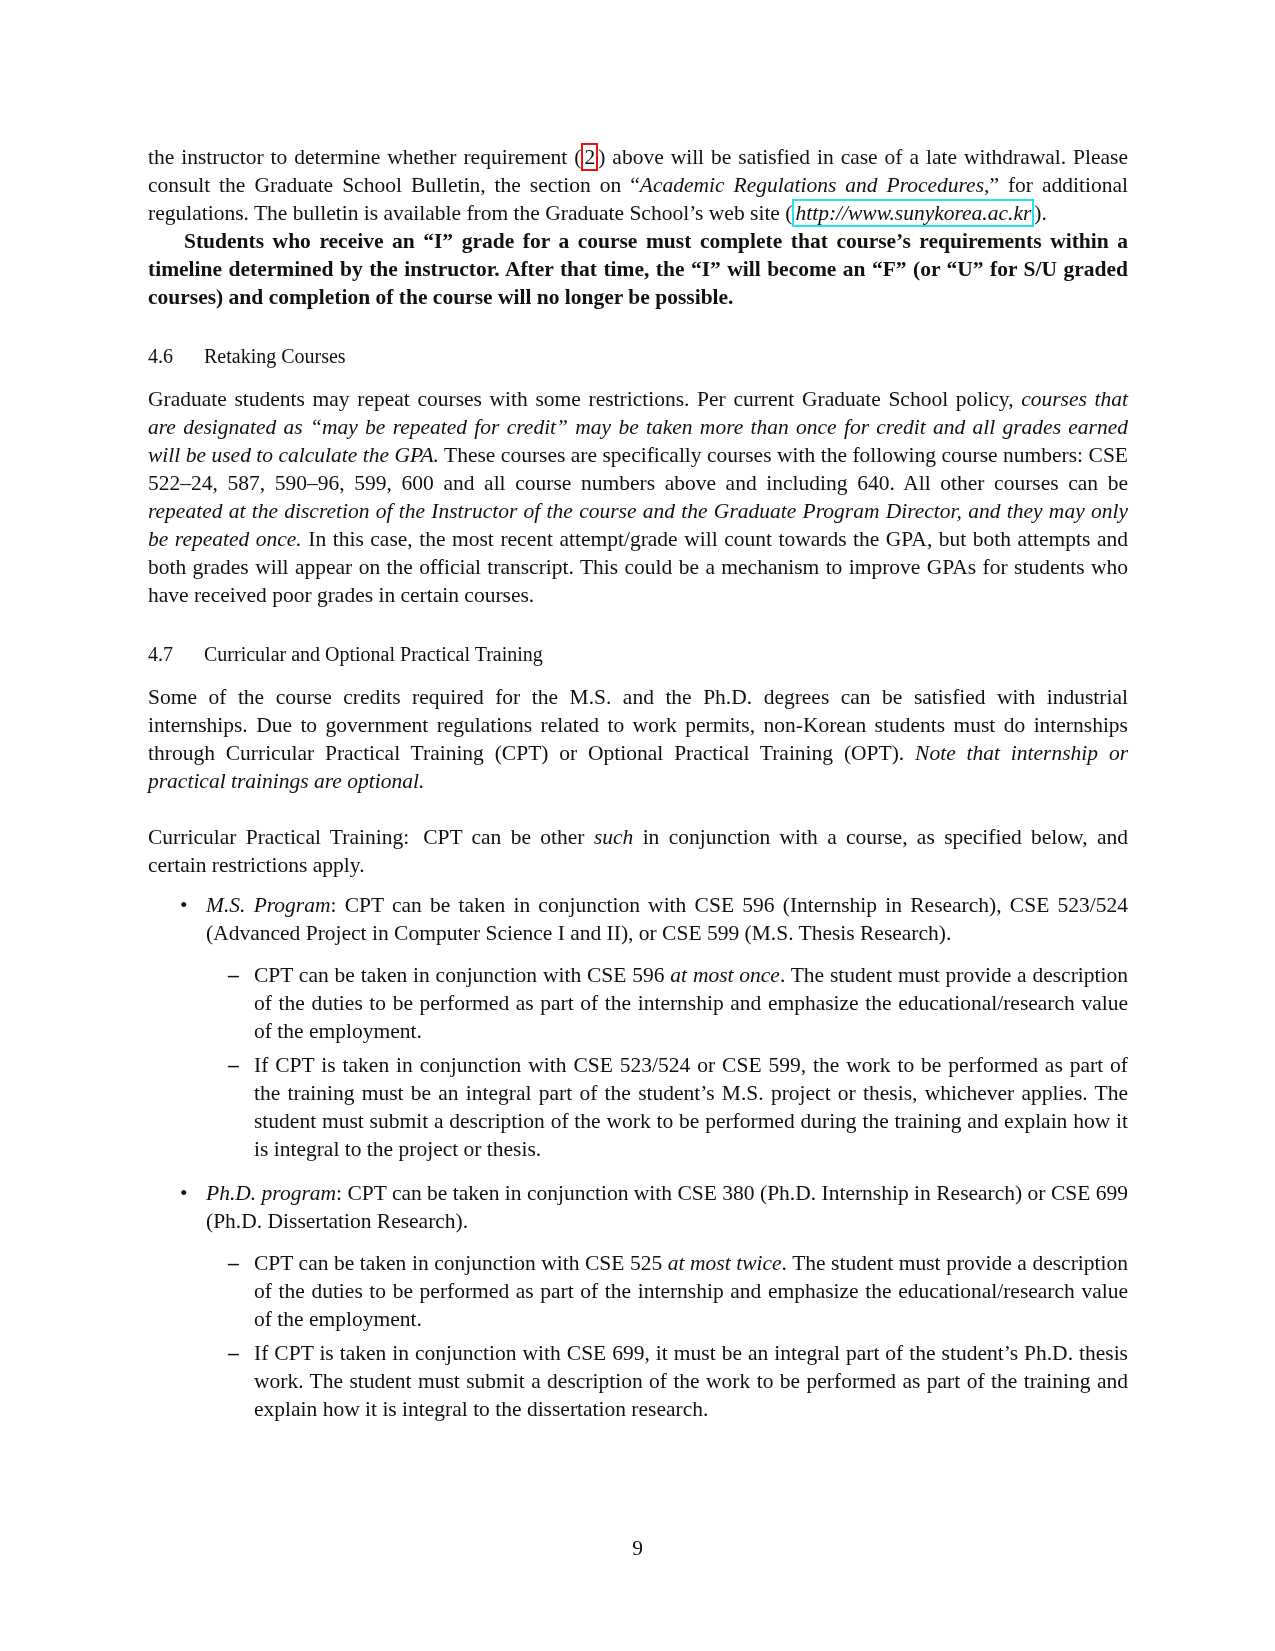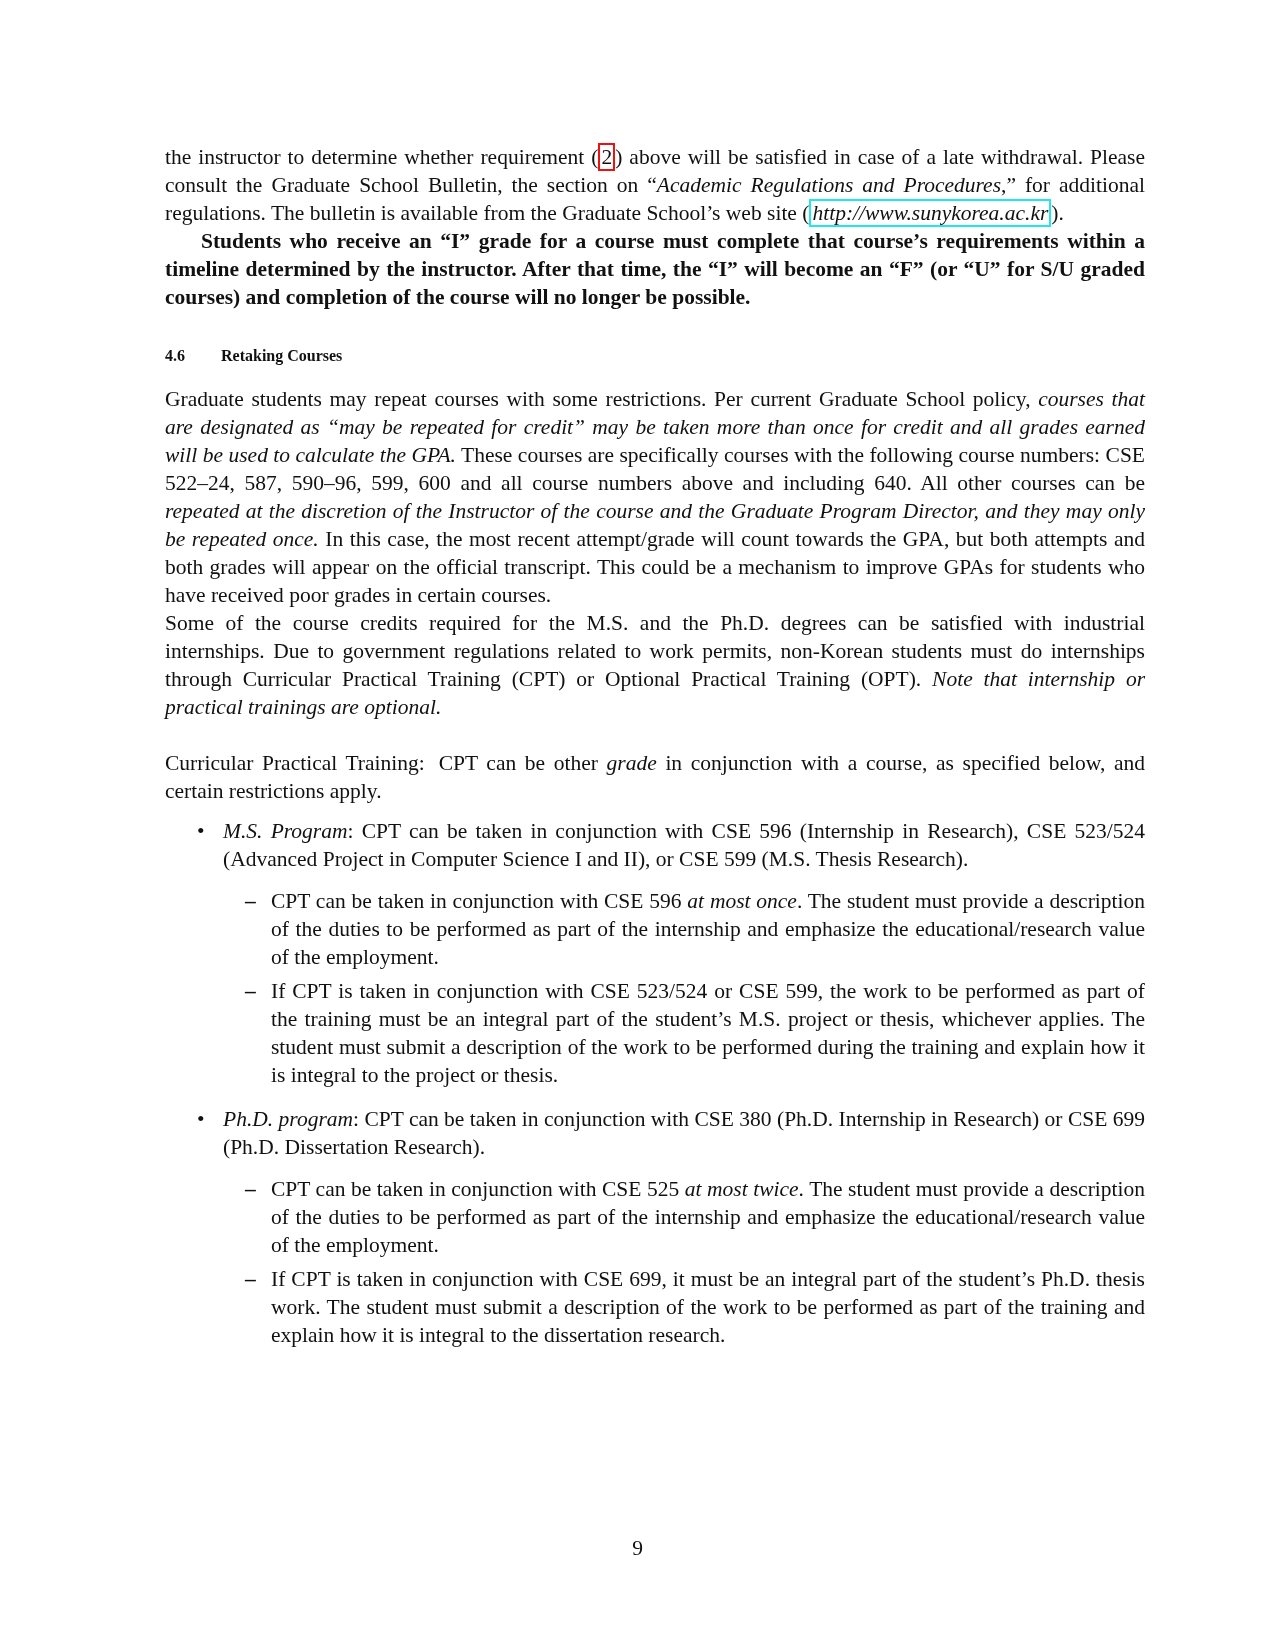--- a/index.html
+++ b/index.html
@@ -1,22 +1,22 @@
 <!DOCTYPE html>
 <html><head>
 <meta charset="utf-8">
 <style>
   html, body { margin: 0; padding: 0; background: #ffffff; }
   body { width: 1275px; height: 1651px; position: relative; overflow: hidden;
          font-family: "Liberation Serif", "DejaVu Serif", serif; color: #111; }
-  .page { position: absolute; left: 165px; top: 143px; width: 980px;
+  .page { position: absolute; left: 148px; top: 143px; width: 980px;
           font-size: 21.5px; line-height: 28px; text-align: justify; hyphens: auto; }
   p { margin: 0; }
   .indent { text-indent: 36px; font-weight: bold; }
-  h2 { font-size: 16px; font-weight: bold; margin: 30px 0 14px 0; line-height: 30px; }
+  h2 { font-size: 20px; font-weight: normal; margin: 30px 0 14px 0; line-height: 30px; }
   h2 .num { display: inline-block; width: 56px; }
   .ref-box { border: 2px solid #ee1111; padding: 0 1px; }
   .url-box { border: 2px solid #22e6ee; padding: 0 1px; font-style: italic; }
   .gap { height: 28px; }
   .run-head { font-weight: normal; margin-right: 14px; }
   ul.bullets { list-style: none; margin: 12px 0 0 0; padding: 0; }
   ul.bullets > li { position: relative; padding-left: 58px; margin-bottom: 16px; }
   ul.bullets > li > .marker { position: absolute; left: 32px; top: 0; }
   ul.dashes { list-style: none; margin: 14px 0 0 0; padding: 0; }
   ul.dashes > li { position: relative; padding-left: 48px; margin-bottom: 6px; }
@@ -31,26 +31,27 @@
 
   <p><span>the instructor to determine whether requirement (</span><span class="ref-box">2</span><span>) above will be satisfied in case of a late withdrawal. Please consult the Graduate School Bulletin, the section on “</span><em>Academic Regulations and Procedures</em><span>,” for additional regulations. The bulletin is available from the Graduate School’s web site (</span><span class="url-box">http://www.sunykorea.ac.kr</span><span>).</span></p>
 
   <p class="indent">Students who receive an “I” grade for a course must complete that course’s requirements within a timeline determined by the instructor. After that time, the “I” will become an “F” (or “U” for S/U graded courses) and completion of the course will no longer be possible.</p>
 
   <h2><span class="num">4.6</span><span>Retaking Courses</span></h2>
 
   <p><span>Graduate students may repeat courses with some restrictions. Per current Graduate School policy, </span><em>courses that are designated as “may be repeated for credit” may be taken more than once for credit and all grades earned will be used to calculate the GPA.</em><span> These courses are specifically courses with the following course numbers: CSE 522–24, 587, 590–96, 599, 600 and all course numbers above and including 640. All other courses can be </span><em>repeated at the discretion of the Instructor of the course and the Graduate Program Director, and they may only be repeated once.</em><span> In this case, the most recent attempt/grade will count towards the GPA, but both attempts and both grades will appear on the official transcript. This could be a mechanism to improve GPAs for students who have received poor grades in certain courses.</span></p>
 
 
+  <h2><span class="num">4.7</span><span>Curricular and Optional Practical Training</span></h2>
 
   <p><span>Some of the course credits required for the M.S. and the Ph.D. degrees can be satisfied with industrial internships. Due to government regulations related to work permits, non-Korean students must do internships through Curricular Practical Training (CPT) or Optional Practical Training (OPT). </span><em>Note that internship or practical trainings are optional.</em></p>
 
   <div class="gap"></div>
 
-  <p><span class="run-head">Curricular Practical Training:</span><span>CPT can be other </span><em>grade</em><span> in conjunction with a course, as specified below, and certain restrictions apply.</span></p>
+  <p><span class="run-head">Curricular Practical Training:</span><span>CPT can be other </span><em>such</em><span> in conjunction with a course, as specified below, and certain restrictions apply.</span></p>
 
   <ul class="bullets">
     <li>
       <span class="marker">•</span>
       <em>M.S. Program</em><span>: CPT can be taken in conjunction with CSE 596 (Internship in Research), CSE 523/524 (Advanced Project in Computer Science I and II), or CSE 599 (M.S. Thesis Research).</span>
       <ul class="dashes">
         <li>
           <span class="marker">–</span>
           <span>CPT can be taken in conjunction with CSE 596 </span><em>at most once</em><span>. The student must provide a description of the duties to be performed as part of the internship and emphasize the educational/research value of the employment.</span>
         </li>

